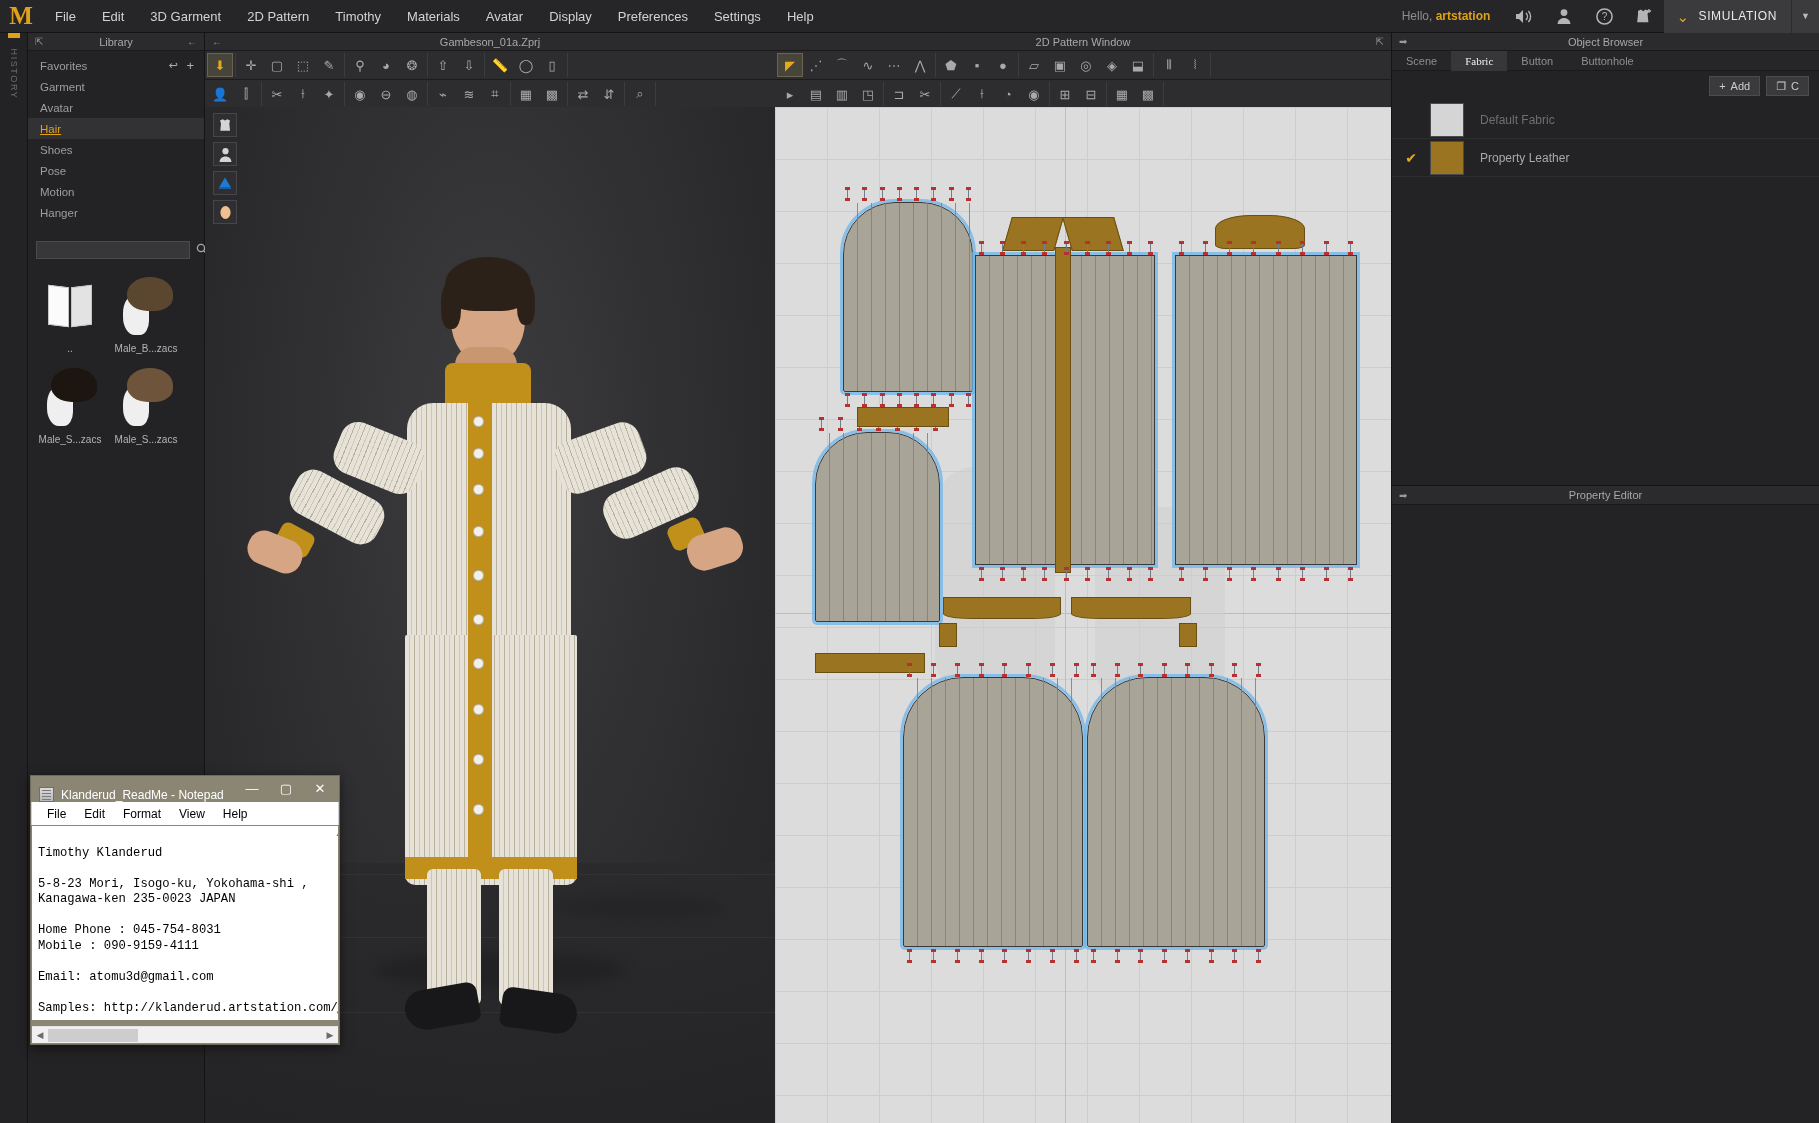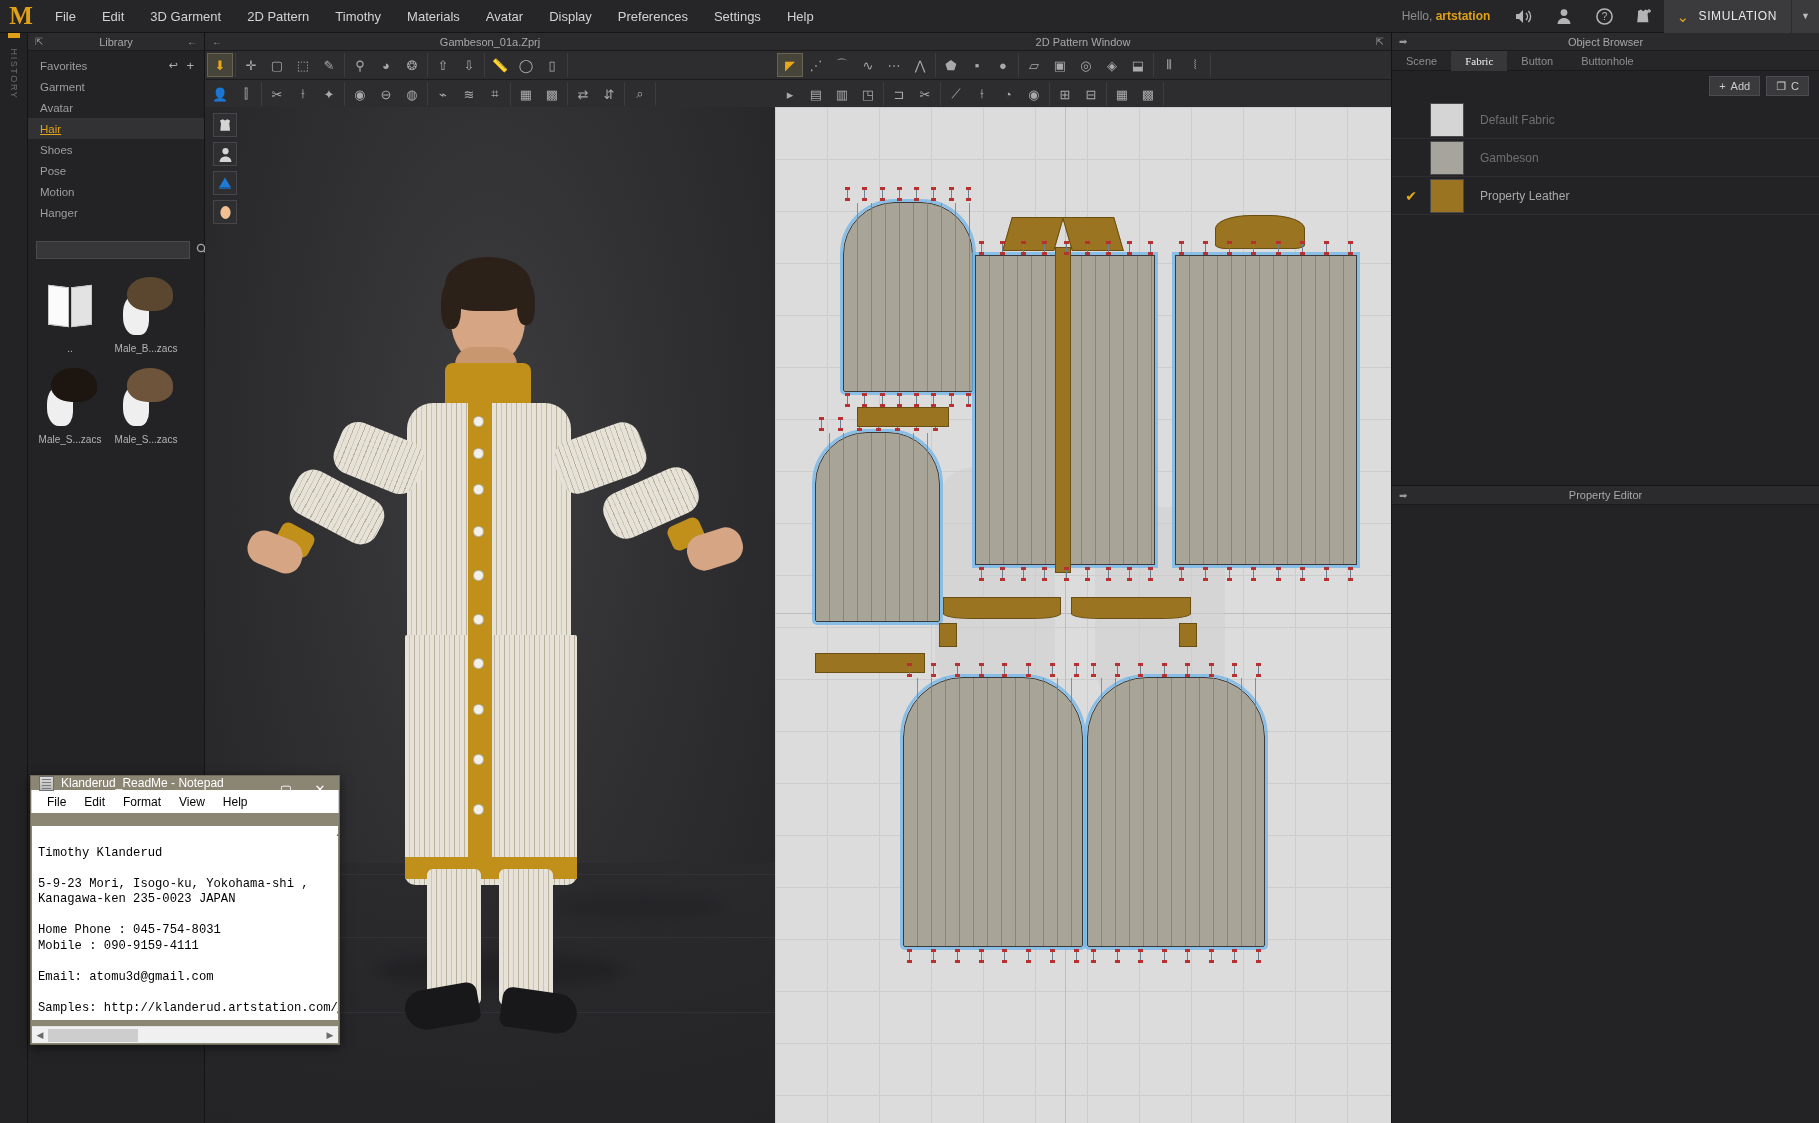--- a/index.html
+++ b/index.html
@@ -124,21 +124,21 @@
   .fab-name { margin-left:16px; font-size:12px; color:#a9a9a9; }
   .fab-row.dim .fab-name { color:#6f6f71; }
   .prop-hdr { position:absolute; left:0; right:0; top:452px; height:20px; background:#2b2b2e;
     border-top:1px solid #141416; border-bottom:1px solid #1a1a1c;
     display:flex; align-items:center; justify-content:center; font-size:11px; color:#a8a8a8; }
   .prop-hdr .lbtn { position:absolute; left:7px; font-size:10px; color:#9a9a9a; }
 
   
   .notepad { position:absolute; left:30px; top:775px; width:310px; height:270px;
     background:#8b8574; border:1px solid #6f6a5c; box-shadow:0 3px 10px rgba(0,0,0,.5); }
-  .np-title { height:14px; display:flex; align-items:flex-start; padding:0 2px 0 8px; color:#fff; font-size:12px; }
+  .np-title { height:26px; display:flex; align-items:flex-end; padding:0 2px 0 8px; color:#fff; font-size:12px; }
   .np-ico { width:15px; height:15px; margin-right:7px; background:linear-gradient(#dcdcdc,#b8b8b8);
     border:1px solid #6f6f6f; position:relative; }
   .np-ico:after { content:""; position:absolute; left:2px; top:2px; right:2px; height:1px;
     background:#7a7a7a; box-shadow:0 3px 0 #7a7a7a,0 6px 0 #7a7a7a,0 9px 0 #7a7a7a; }
   .np-wbtns { margin-left:auto; display:flex; }
   .np-wbtn { width:34px; height:27px; display:flex; align-items:center; justify-content:center;
     color:#fff; font-size:13px; font-family:"Liberation Sans",sans-serif; }
   .np-menu { height:23px; background:#fff; display:flex; align-items:center; padding-left:6px;
     border-left:1px solid #cfcfcf; border-right:1px solid #cfcfcf; }
   .np-menu span { padding:0 9px; font-size:12px; color:#000; }
@@ -691,25 +691,20 @@
         <span>C</span>
       </div>
     </div>
 
     <div>
       <div class="fab-row dim">
         <div class="fab-chk"></div>
         <div class="swatch" style="background:#d5d5d5"></div>
         <div class="fab-name">Default Fabric</div>
       </div>
-      <div class="fab-row dim">
-        <div class="fab-chk"></div>
-        <div class="swatch" style="background:#a6a49c"></div>
-        <div class="fab-name">Gambeson</div>
-      </div>
       <div class="fab-row">
         <div class="fab-chk">✔</div>
         <div class="swatch" style="background:#9a7420"></div>
         <div class="fab-name">Property Leather</div>
       </div>
     </div>
 
     <div class="prop-hdr">
       <span class="lbtn">➡</span>
       <span>Property Editor</span>
@@ -730,21 +725,21 @@
       <span>File</span>
       <span>Edit</span>
       <span>Format</span>
       <span>View</span>
       <span>Help</span>
     </div>
     <div class="np-body">
       <div class="np-text">
 Timothy Klanderud
 
-5-9-23 Mori, Isogo-ku, Yokohama-shi ,
+5-8-23 Mori, Isogo-ku, Yokohama-shi ,
 Kanagawa-ken 235-0023 JAPAN
 
 Home Phone : 045-754-8031
 Mobile : 090-9159-4111
 
 Email: atomu3d@gmail.com
 
 Samples: http://klanderud.artstation.com/</div>
       <div class="np-vscroll">
         <div class="up">▲</div>

